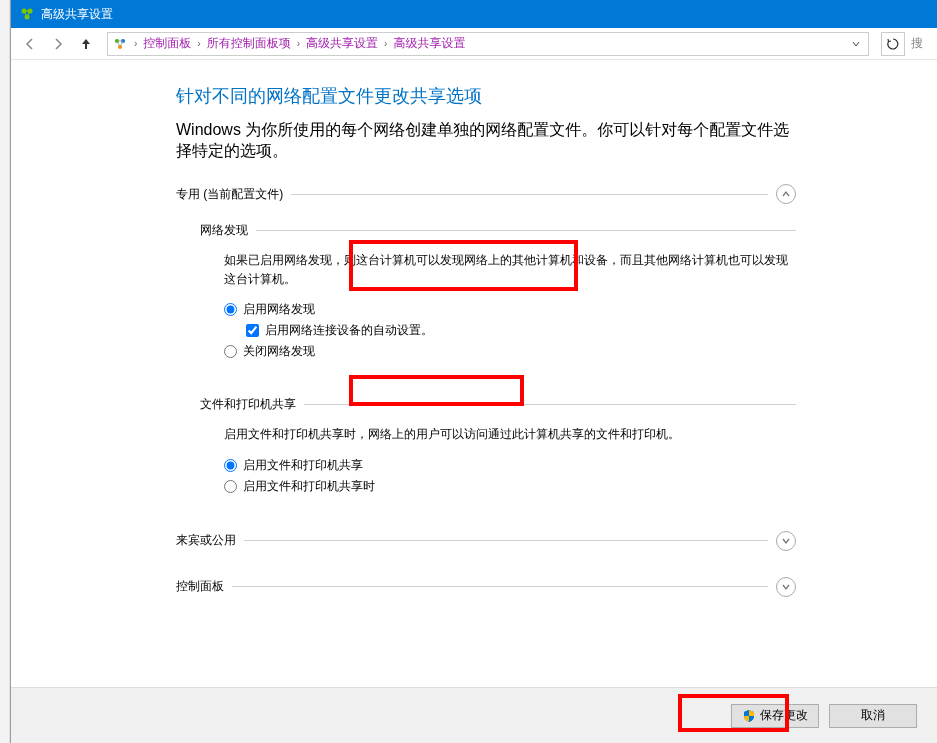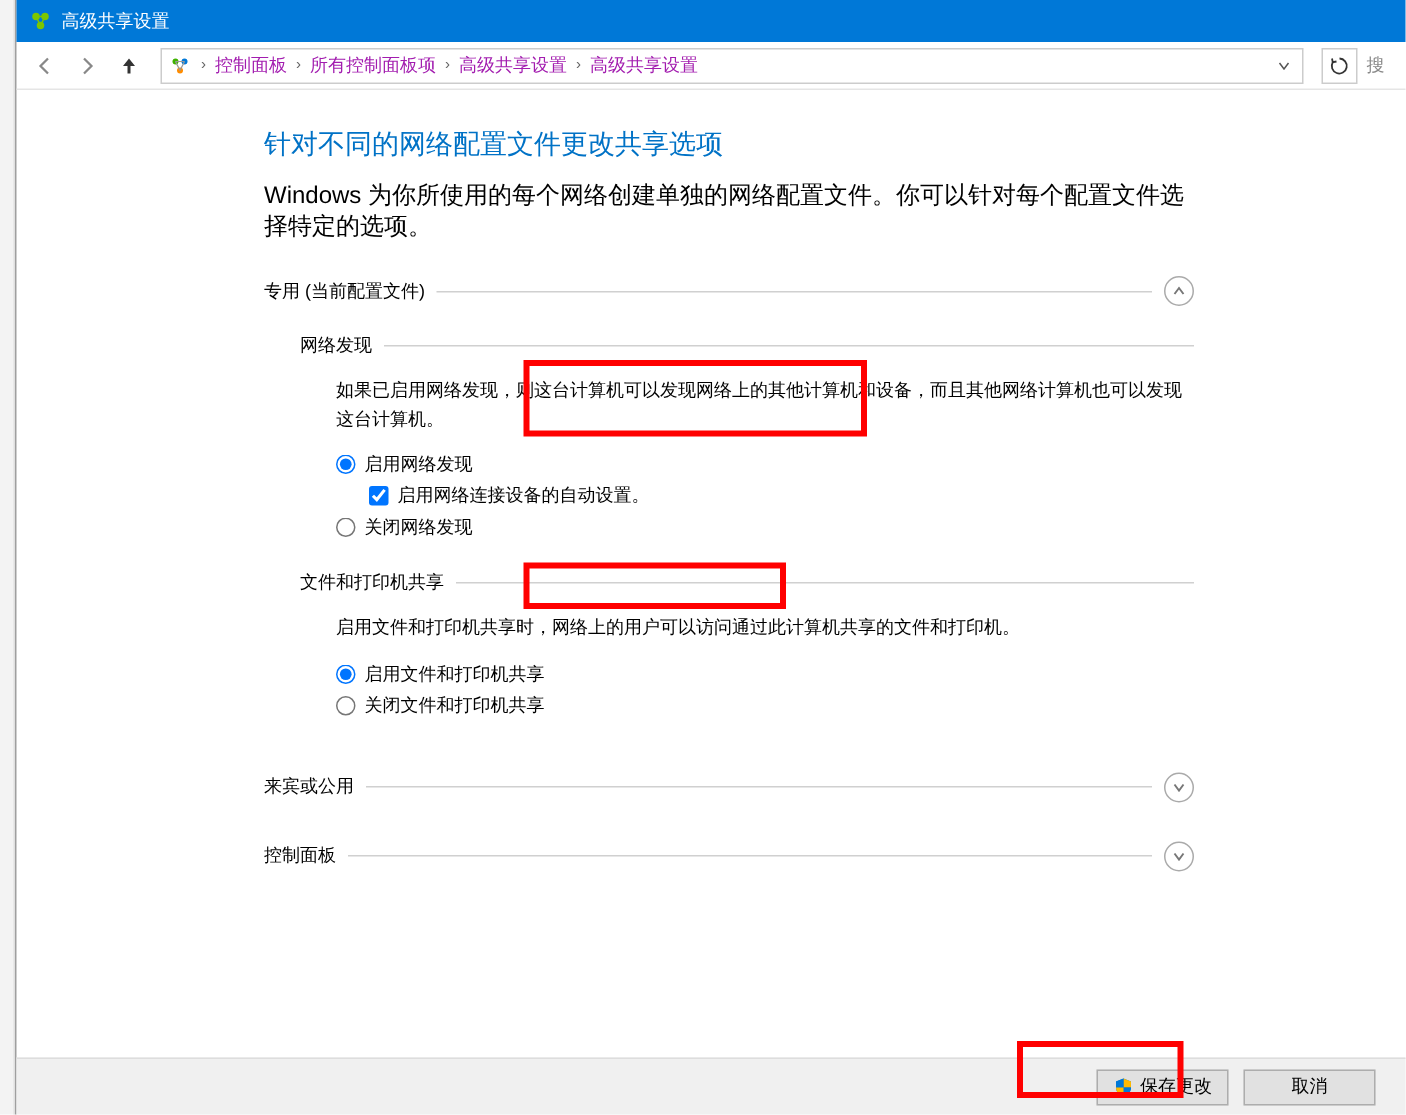--- a/index.html
+++ b/index.html
@@ -205,21 +205,21 @@
   border: 4px solid #ff0000;
   pointer-events: none;
   left: 678px;
   top: 694px;
   width: 111px;
   height: 38px;
 }
 .bottom-bar {
   position: absolute;
   bottom: 0; left: 0; right: 0;
-  height: 38px;
+  height: 56px;
   background: #f0f0f0;
   border-top: 1px solid #ddd;
   display: flex;
   align-items: center;
   justify-content: flex-end;
   padding: 0 20px;
   gap: 10px;
 }
 .btn {
   height: 24px;
@@ -343,33 +343,33 @@
           <div class="option-row checkbox-indent">
             <input type="checkbox" checked="" style="">
             <span>启用网络连接设备的自动设置。</span>
           </div>
           <div class="option-row">
             <input type="radio" name="nd" style="">
             <span>关闭网络发现</span>
           </div>
         </div>
 
-        <div class="subsection-header" style="margin-top:18px">
+        <div class="subsection-header" style="margin-top:34px">
           <span class="subsection-title">文件和打印机共享</span>
           <div class="sub-line"></div>
         </div>
         <div class="section-body">
           <p class="section-desc">启用文件和打印机共享时，网络上的用户可以访问通过此计算机共享的文件和打印机。</p>
           <div class="option-row">
             <input type="radio" name="fs" checked="" style="">
             <span>启用文件和打印机共享</span>
           </div>
           <div class="option-row">
             <input type="radio" name="fs" style="">
-            <span>关闭文件和打印机共享</span>
+            <span>启用文件和打印机共享时</span>
           </div>
         </div>
       </div>
 
       <div class="profile-header" style="margin-top:30px">
         <span class="profile-title">来宾或公用</span>
         <div class="profile-line"></div>
         <div class="expand-btn">
           <svg width="10" height="10" viewBox="0 0 10 10">
               <path d="M2 3 L5 7 L8 3" stroke="#777" stroke-width="1.3" fill="none"></path>

